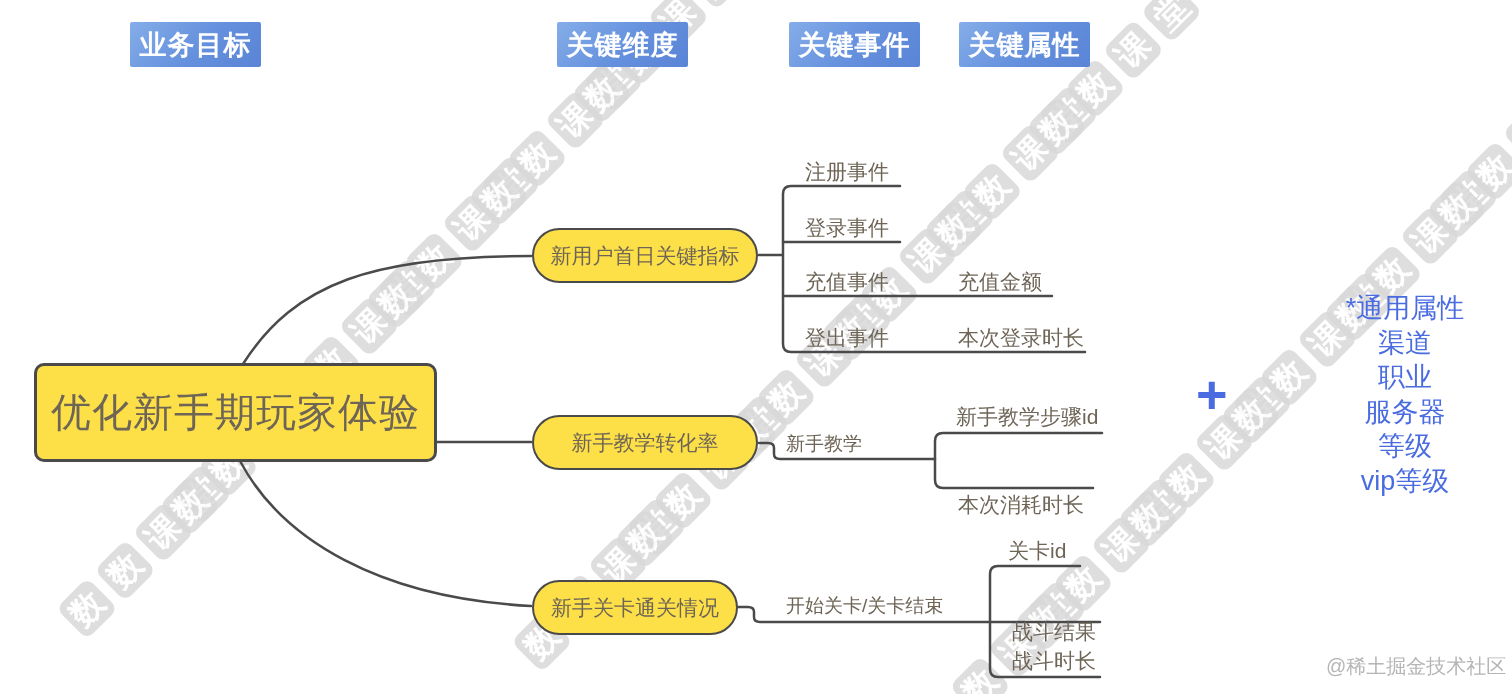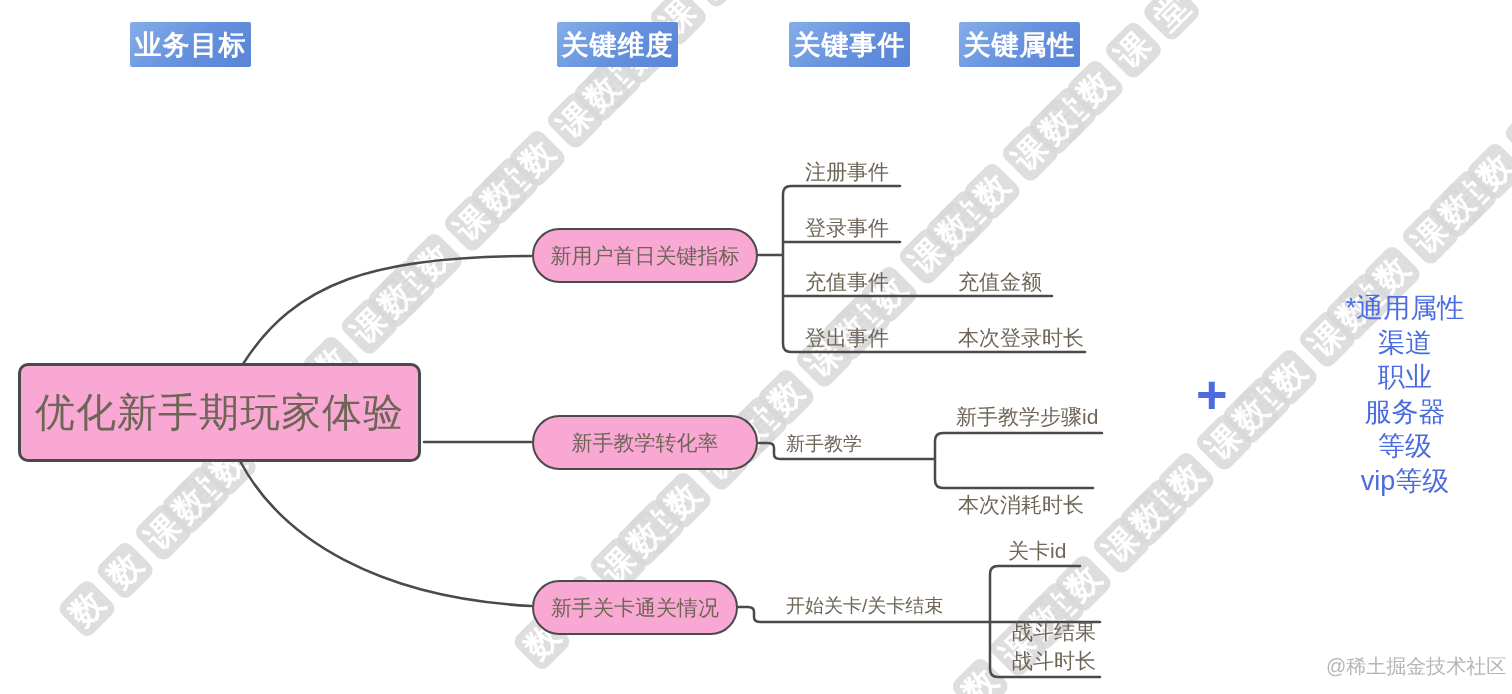--- a/index.html
+++ b/index.html
@@ -28,32 +28,32 @@
     border-radius:9px;
     font-size:33px;
     font-weight:bold;
     display:flex;align-items:center;justify-content:center;
   }
   
   #wires{position:absolute;left:0;top:0;z-index:2;}
   
   .hdr{
     position:absolute;
-    width:121px;height:45px;
+    width:131px;height:45px;
     background:linear-gradient(135deg,#85ade9 0%,#6490dd 55%,#5a84d6 100%);
     color:#ffffff;
     font-size:27px;font-weight:bold;letter-spacing:1px;
     display:flex;align-items:center;justify-content:center;
     border-radius:2px;
     z-index:3;
   }
   
   .node,.oval{
     position:absolute;
-    background:#f9a8d4;
+    background:#fde047;
     color:#6e6557;
     display:flex;align-items:center;justify-content:center;
     white-space:nowrap;
     z-index:3;
     box-sizing:border-box;
   }
   .node{
     border:3px solid #4a4a4a;
     border-radius:10px;
     font-size:40px;
@@ -229,21 +229,21 @@
       <path d="M 738 607 L 748 607 Q 754 607 754 612 L 754 617 Q 754 622 760 622 L 1100 622"></path>
       <path d="M 1080 566 L 998 566 Q 990 566 990 574 L 990 669 Q 990 677 998 677 L 1100 677"></path>
     </g>
   </svg>
 
   <div class="hdr" style="left:130px;top:22px;">业务目标</div>
   <div class="hdr" style="left:557px;top:22px;">关键维度</div>
   <div class="hdr" style="left:789px;top:22px;">关键事件</div>
   <div class="hdr" style="left:959px;top:22px;text-align:center;">关键属性</div>
 
-  <div class="node" style="left:18px;top:363px;width:403px;height:99px;">优化新手期玩家体验</div>
+  <div class="node" style="left:34px;top:363px;width:403px;height:99px;">优化新手期玩家体验</div>
 
   <div class="oval" style="left:532px;top:228px;width:226px;height:55px;">新用户首日关键指标</div>
   <div class="oval" style="left:532px;top:415px;width:226px;height:55px;">新手教学转化率</div>
   <div class="oval" style="left:532px;top:580px;width:206px;height:55px;">新手关卡通关情况</div>
 
   <div class="lbl" style="left:805px;top:158px;">注册事件</div>
   <div class="lbl" style="left:805px;top:214px;">登录事件</div>
   <div class="lbl" style="left:805px;top:268px;text-align:center;">充值事件</div>
   <div class="lbl" style="left:958px;top:268px;">充值金额</div>
   <div class="lbl" style="left:805px;top:324px;">登出事件</div>

